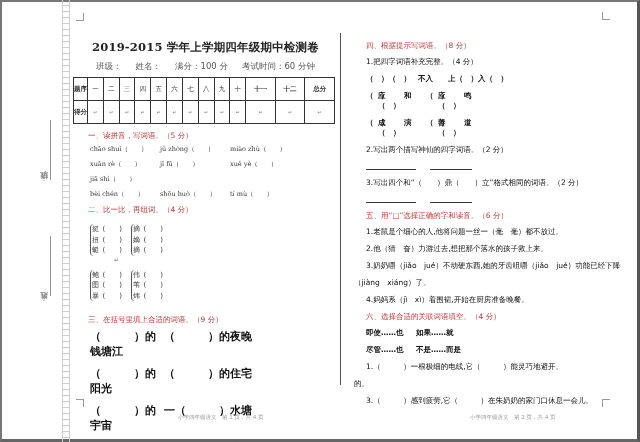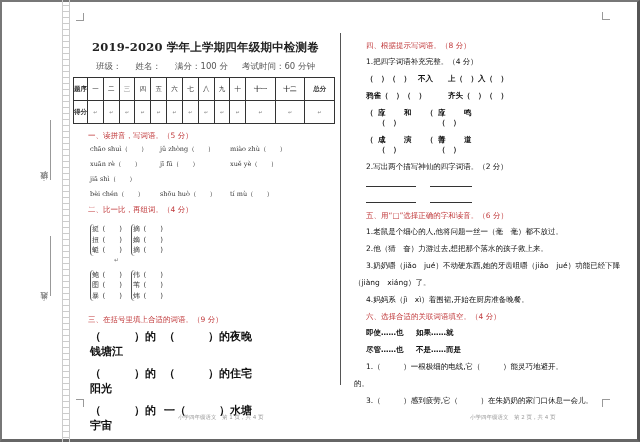--- a/index.html
+++ b/index.html
@@ -54,21 +54,21 @@
 <div class="ruler"></div>
 
 <div class="corner" style="left:76px;top:13px;border-right-width:1px;border-bottom-width:1px;"></div>
 <div class="corner" style="left:602px;top:12px;border-left-width:1px;border-bottom-width:1px;"></div>
 <div class="corner" style="left:76px;top:399px;border-right-width:1px;border-top-width:1px;"></div>
 <div class="corner" style="left:602px;top:399px;border-left-width:1px;border-top-width:1px;"></div>
 
 <div class="page-divider"></div>
 
 <div class="page-left">
-  <div class="title">2019-2020 学年上学期四年级期中检测卷</div>
+  <div class="title">2019-2015 学年上学期四年级期中检测卷</div>
   <div class="info">
     <span>班级：</span>
     <span>姓名：</span>
     <span>满分：100 分</span>
     <span>考试时间：60 分钟</span>
   </div>
 
   <table class="score">
     <tbody>
         <tr>
@@ -216,43 +216,40 @@
 
 <div class="page-right">
   <div class="r-red" style="margin-top:8px">四、根据提示写词语。（8 分）</div>
   <div class="r-line">1.把四字词语补充完整。（4 分）</div>
   <div class="rows4">
     <span style="width:52px">（　）（　）</span>
     <span style="width:30px">不入</span>
     <span>上（　）入（　）</span>
   </div>
   <div class="rows4">
-    <span style="width:82px">鸦雀（　）（　）</span>
-    <span>齐头（　）（　）</span>
-  </div>
-  <div class="rows4">
     <span style="width:12px">（　）</span>
     <span style="width:26px">应（　）</span>
     <span style="width:22px">和</span>
     <span style="width:12px">（　）</span>
     <span style="width:26px">应（　）</span>
     <span>鸣</span>
   </div>
   <div class="rows4">
     <span style="width:12px">（　）</span>
     <span style="width:26px">成（　）</span>
     <span style="width:22px">演</span>
     <span style="width:12px">（　）</span>
     <span style="width:26px">善（　）</span>
     <span>道</span>
   </div>
   <div class="r-line">2.写出两个描写神仙的四字词语。（2 分）</div>
   <div class="r-line" style="margin-bottom:6px">
     <span class="blank-line"></span><span class="blank-line" style="width:42px"></span>
   </div>
+  <div class="r-line">3.写出四个和“（　　）鼎（　　）立”格式相同的词语。（2 分）</div>
   <div class="r-line" style="margin-bottom:6px">
     <span class="blank-line"></span><span class="blank-line" style="width:42px"></span>
   </div>
 
   <div class="r-red">五、用“□”选择正确的字和读音。（6 分）</div>
   <div class="r-line">1.老鼠是个细心的人,他将问题一丝一（毫　毫）都不放过。</div>
   <div class="r-line">2.他（猜　奋）力游过去,想把那个落水的孩子救上来。</div>
   <div class="r-line">3.奶奶嚼（jiǎo　jué）不动硬东西,她的牙齿咀嚼（jiǎo　jué）功能已经下降</div>
   <div class="r-line cont">（jiàng　xiáng）了。</div>
   <div class="r-line">4.妈妈系（jì　xì）着围裙,开始在厨房准备晚餐。</div>

